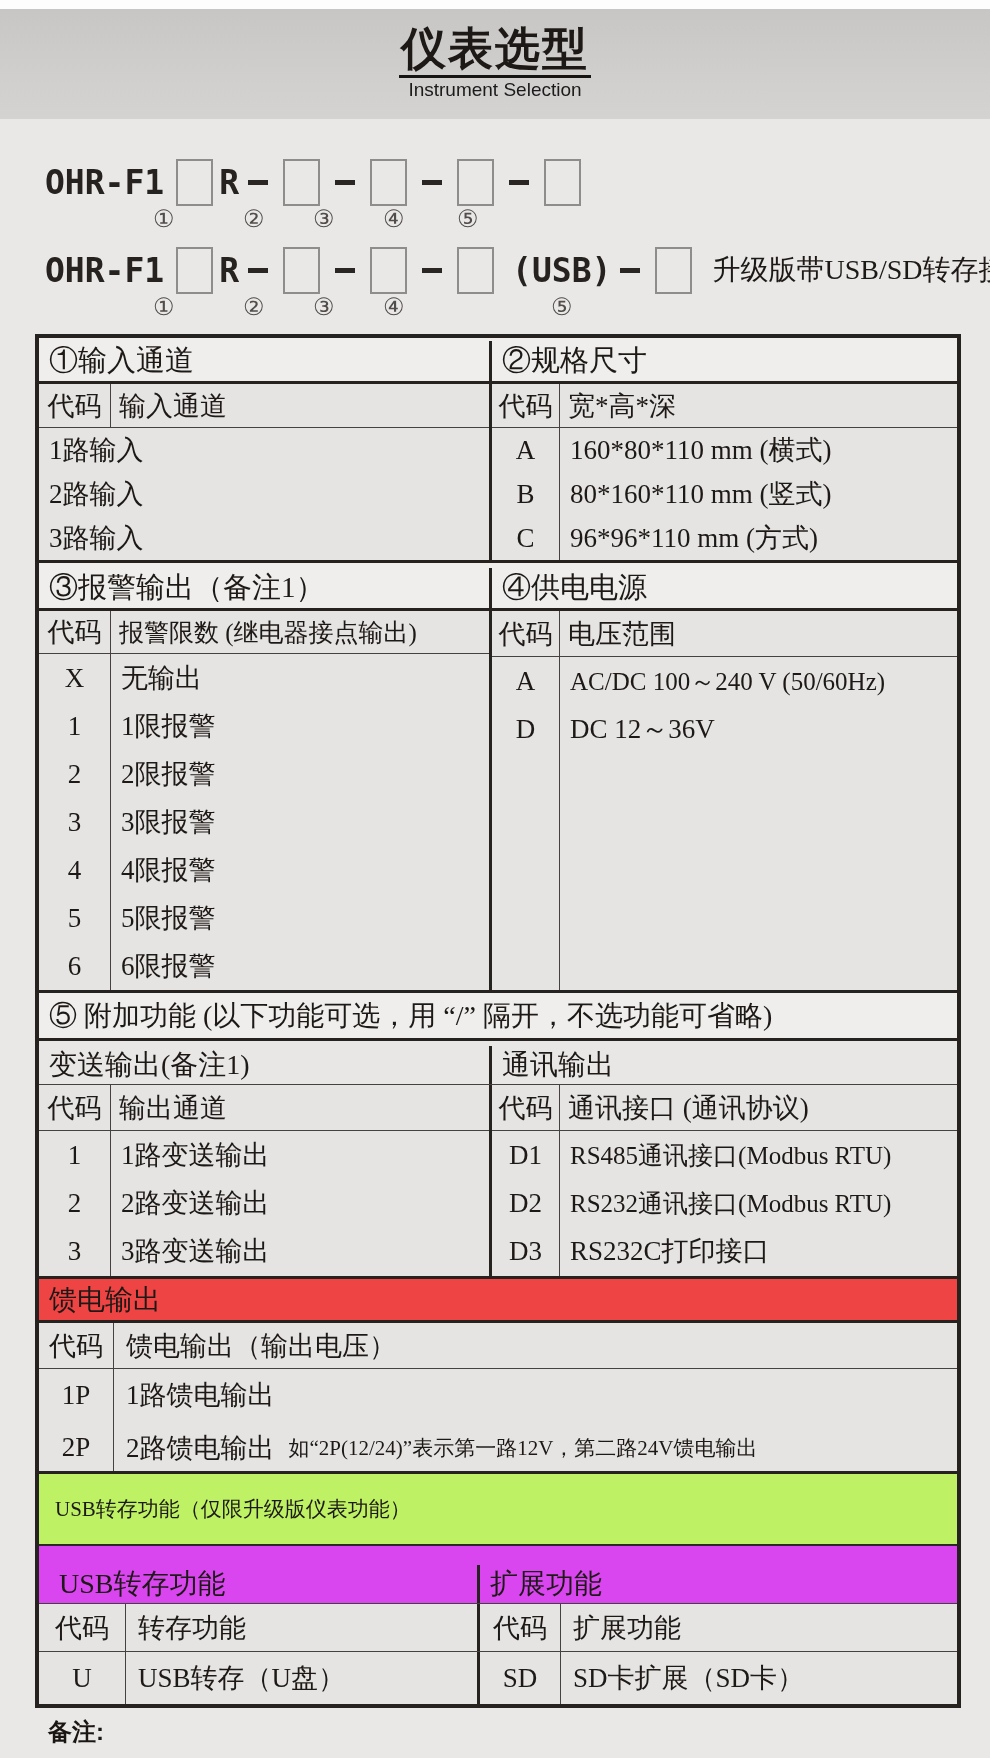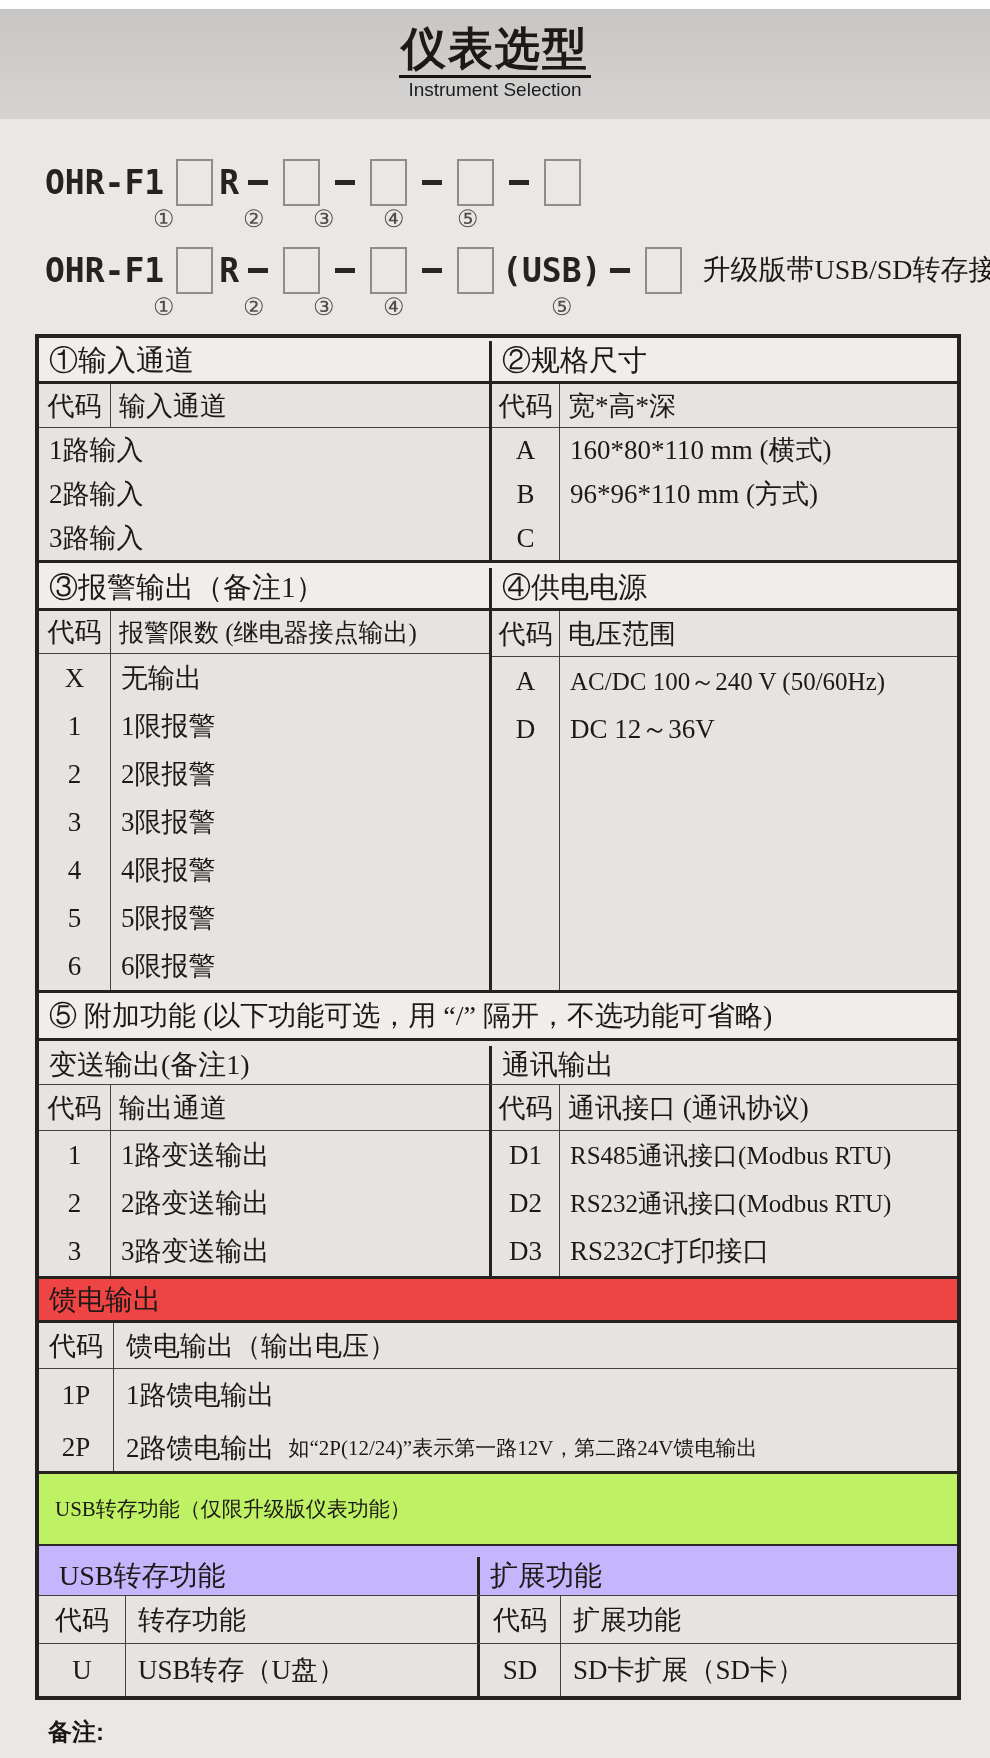--- a/index.html
+++ b/index.html
@@ -108,21 +108,21 @@
   <div class="codeline second">
     <span class="mtext">OHR-F1</span>
     <span class="cbox" style="margin-left:12px"></span>
     <span class="mtext">R</span>
     <span class="cdash"></span>
     <span class="cbox"></span>
     <span class="cdash"></span>
     <span class="cbox"></span>
     <span class="cdash"></span>
     <span class="cbox"></span>
-    <span class="mtext" style="margin-left:2px">(USB)</span>
+    <span class="mtext" style="margin-left:12px">(USB)</span>
     <span class="cdash"></span>
     <span class="cbox"></span>
     <span class="upnote">升级版带USB/SD转存接口</span>
   </div>
   <div class="circrow">
     <span class="circ" style="left:108px">①</span>
     <span class="circ" style="left:198px">②</span>
     <span class="circ" style="left:268px">③</span>
     <span class="circ" style="left:338px">④</span>
     <span class="circ" style="left:506px">⑤</span>
@@ -160,20 +160,21 @@
         <div class="dc">宽*高*深</div>
       </div>
       <div class="datablock">
         <div class="codecol w68">
           <div class="dline h44">A</div>
           <div class="dline h44">B</div>
           <div class="dline h44">C</div>
         </div>
         <div class="desccol">
           <div class="dline left h44">160*80*110 mm (横式)</div>
+          <div class="dline left h44">80*160*110 mm (竖式)</div>
           <div class="dline left h44">96*96*110 mm (方式)</div>
         </div>
       </div>
     </div>
   </div>
 
   <div class="trow titlerow b-thick" style="height:48px">
     <div class="lhalf">
         <div class="titlecell">③报警输出（备注1）</div>
       </div>
@@ -299,21 +300,21 @@
         <span>2路馈电输出</span>
         <span class="note-inline">如“2P(12/24)”表示第一路12V，第二路24V馈电输出</span>
       </div>
     </div>
   </div>
 
   <div class="trow titlerow b-med" style="height:72px;font-size:21px;background:#bef264">
     <div class="titlecell" style="padding-left:16px">USB转存功能（仅限升级版仪表功能）</div>
   </div>
 
-  <div class="trow titlerow b-thin" style="height:50px;font-size:28px;background:#c4b5fd">
+  <div class="trow titlerow b-thin" style="height:58px;font-size:28px;background:#d946ef">
     <div class="lhalf-usb">
         <div class="titlecell" style="padding-left:20px">USB转存功能</div>
       </div>
     <div class="rhalf">
         <div class="titlecell" style="border-left:0">扩展功能</div>
       </div>
   </div>
 
   <div class="trow b-thin" style="height:48px">
     <div class="lhalf-usb" style="flex-direction:row;display:flex">

